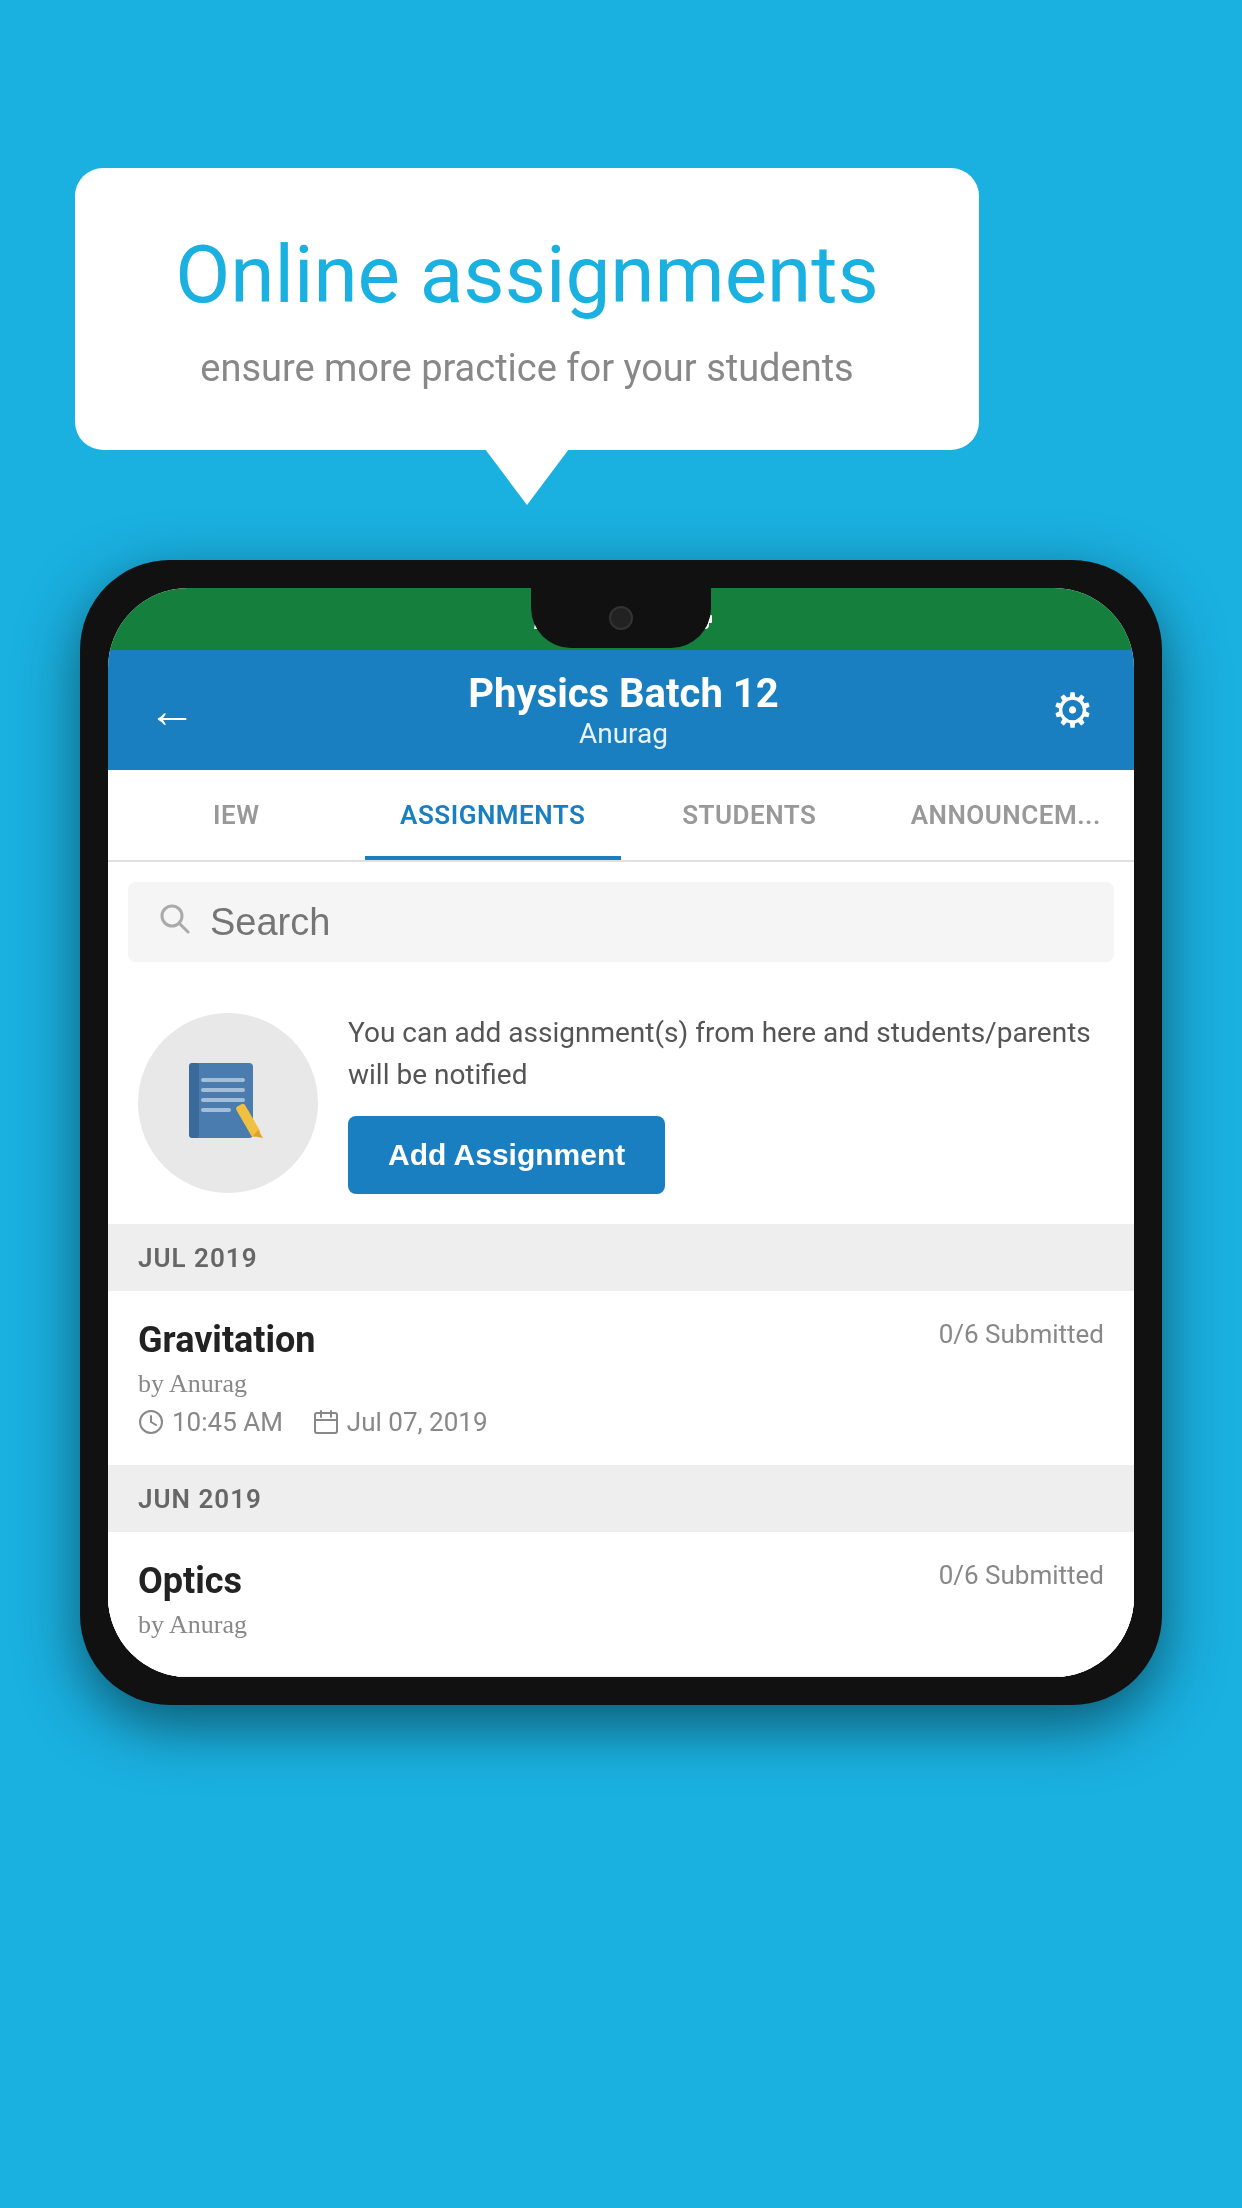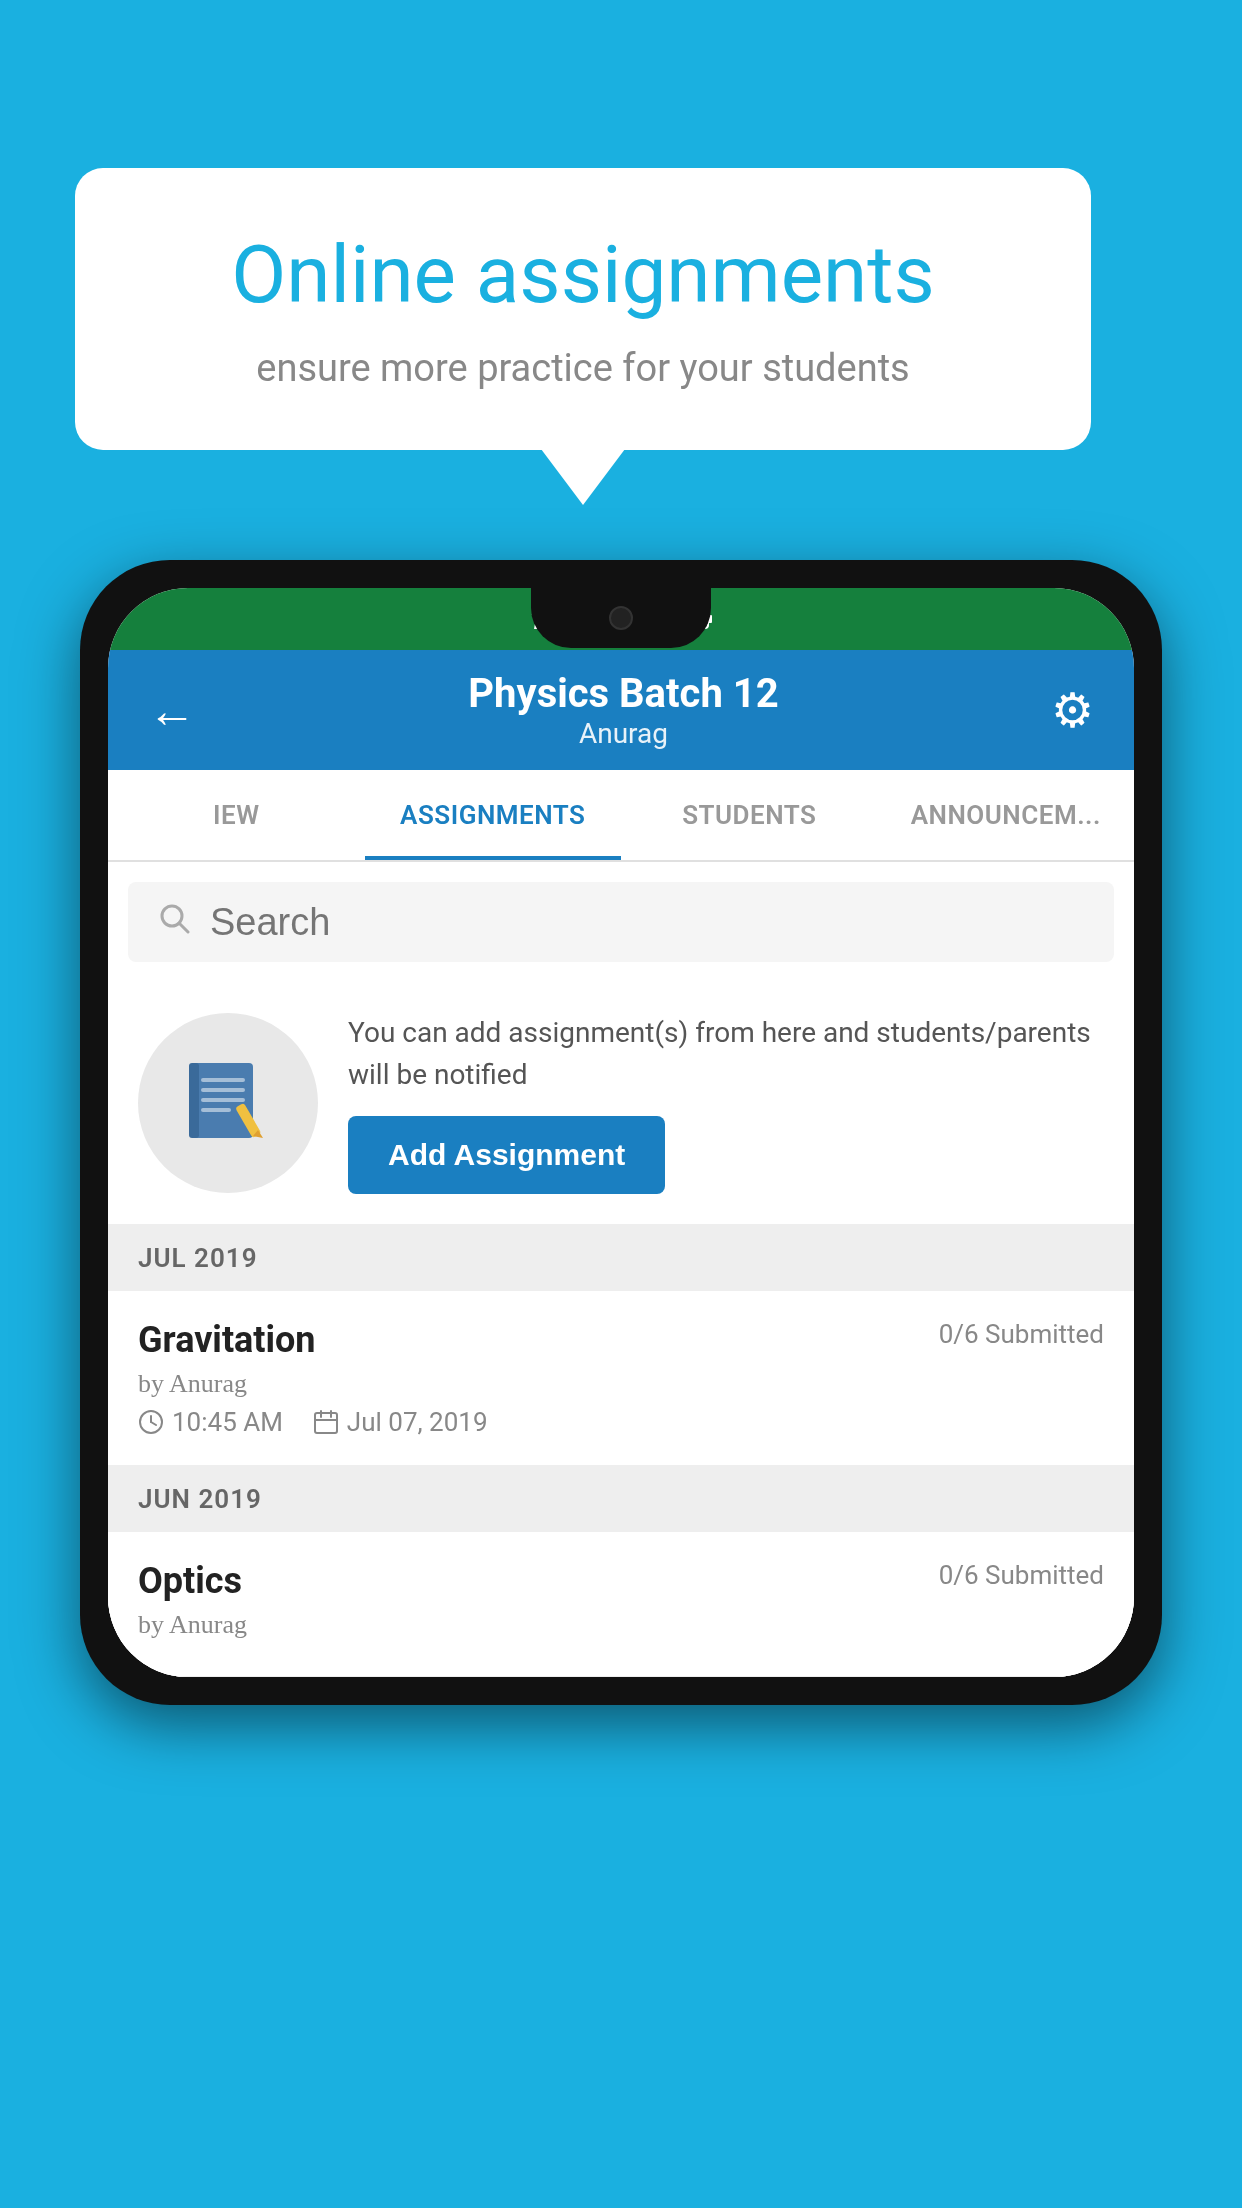--- a/index.html
+++ b/index.html
@@ -11,21 +11,21 @@
       font-family: 'Roboto', Arial, sans-serif;
       overflow: hidden;
       position: relative;
     }
 
     
     .speech-bubble-container {
       position: absolute;
       top: 168px;
       left: 75px;
-      width: 1016px;
+      width: 904px;
     }
 
     .speech-bubble {
       background: white;
       border-radius: 28px;
       padding: 60px 80px;
       text-align: center;
       position: relative;
     }
 

